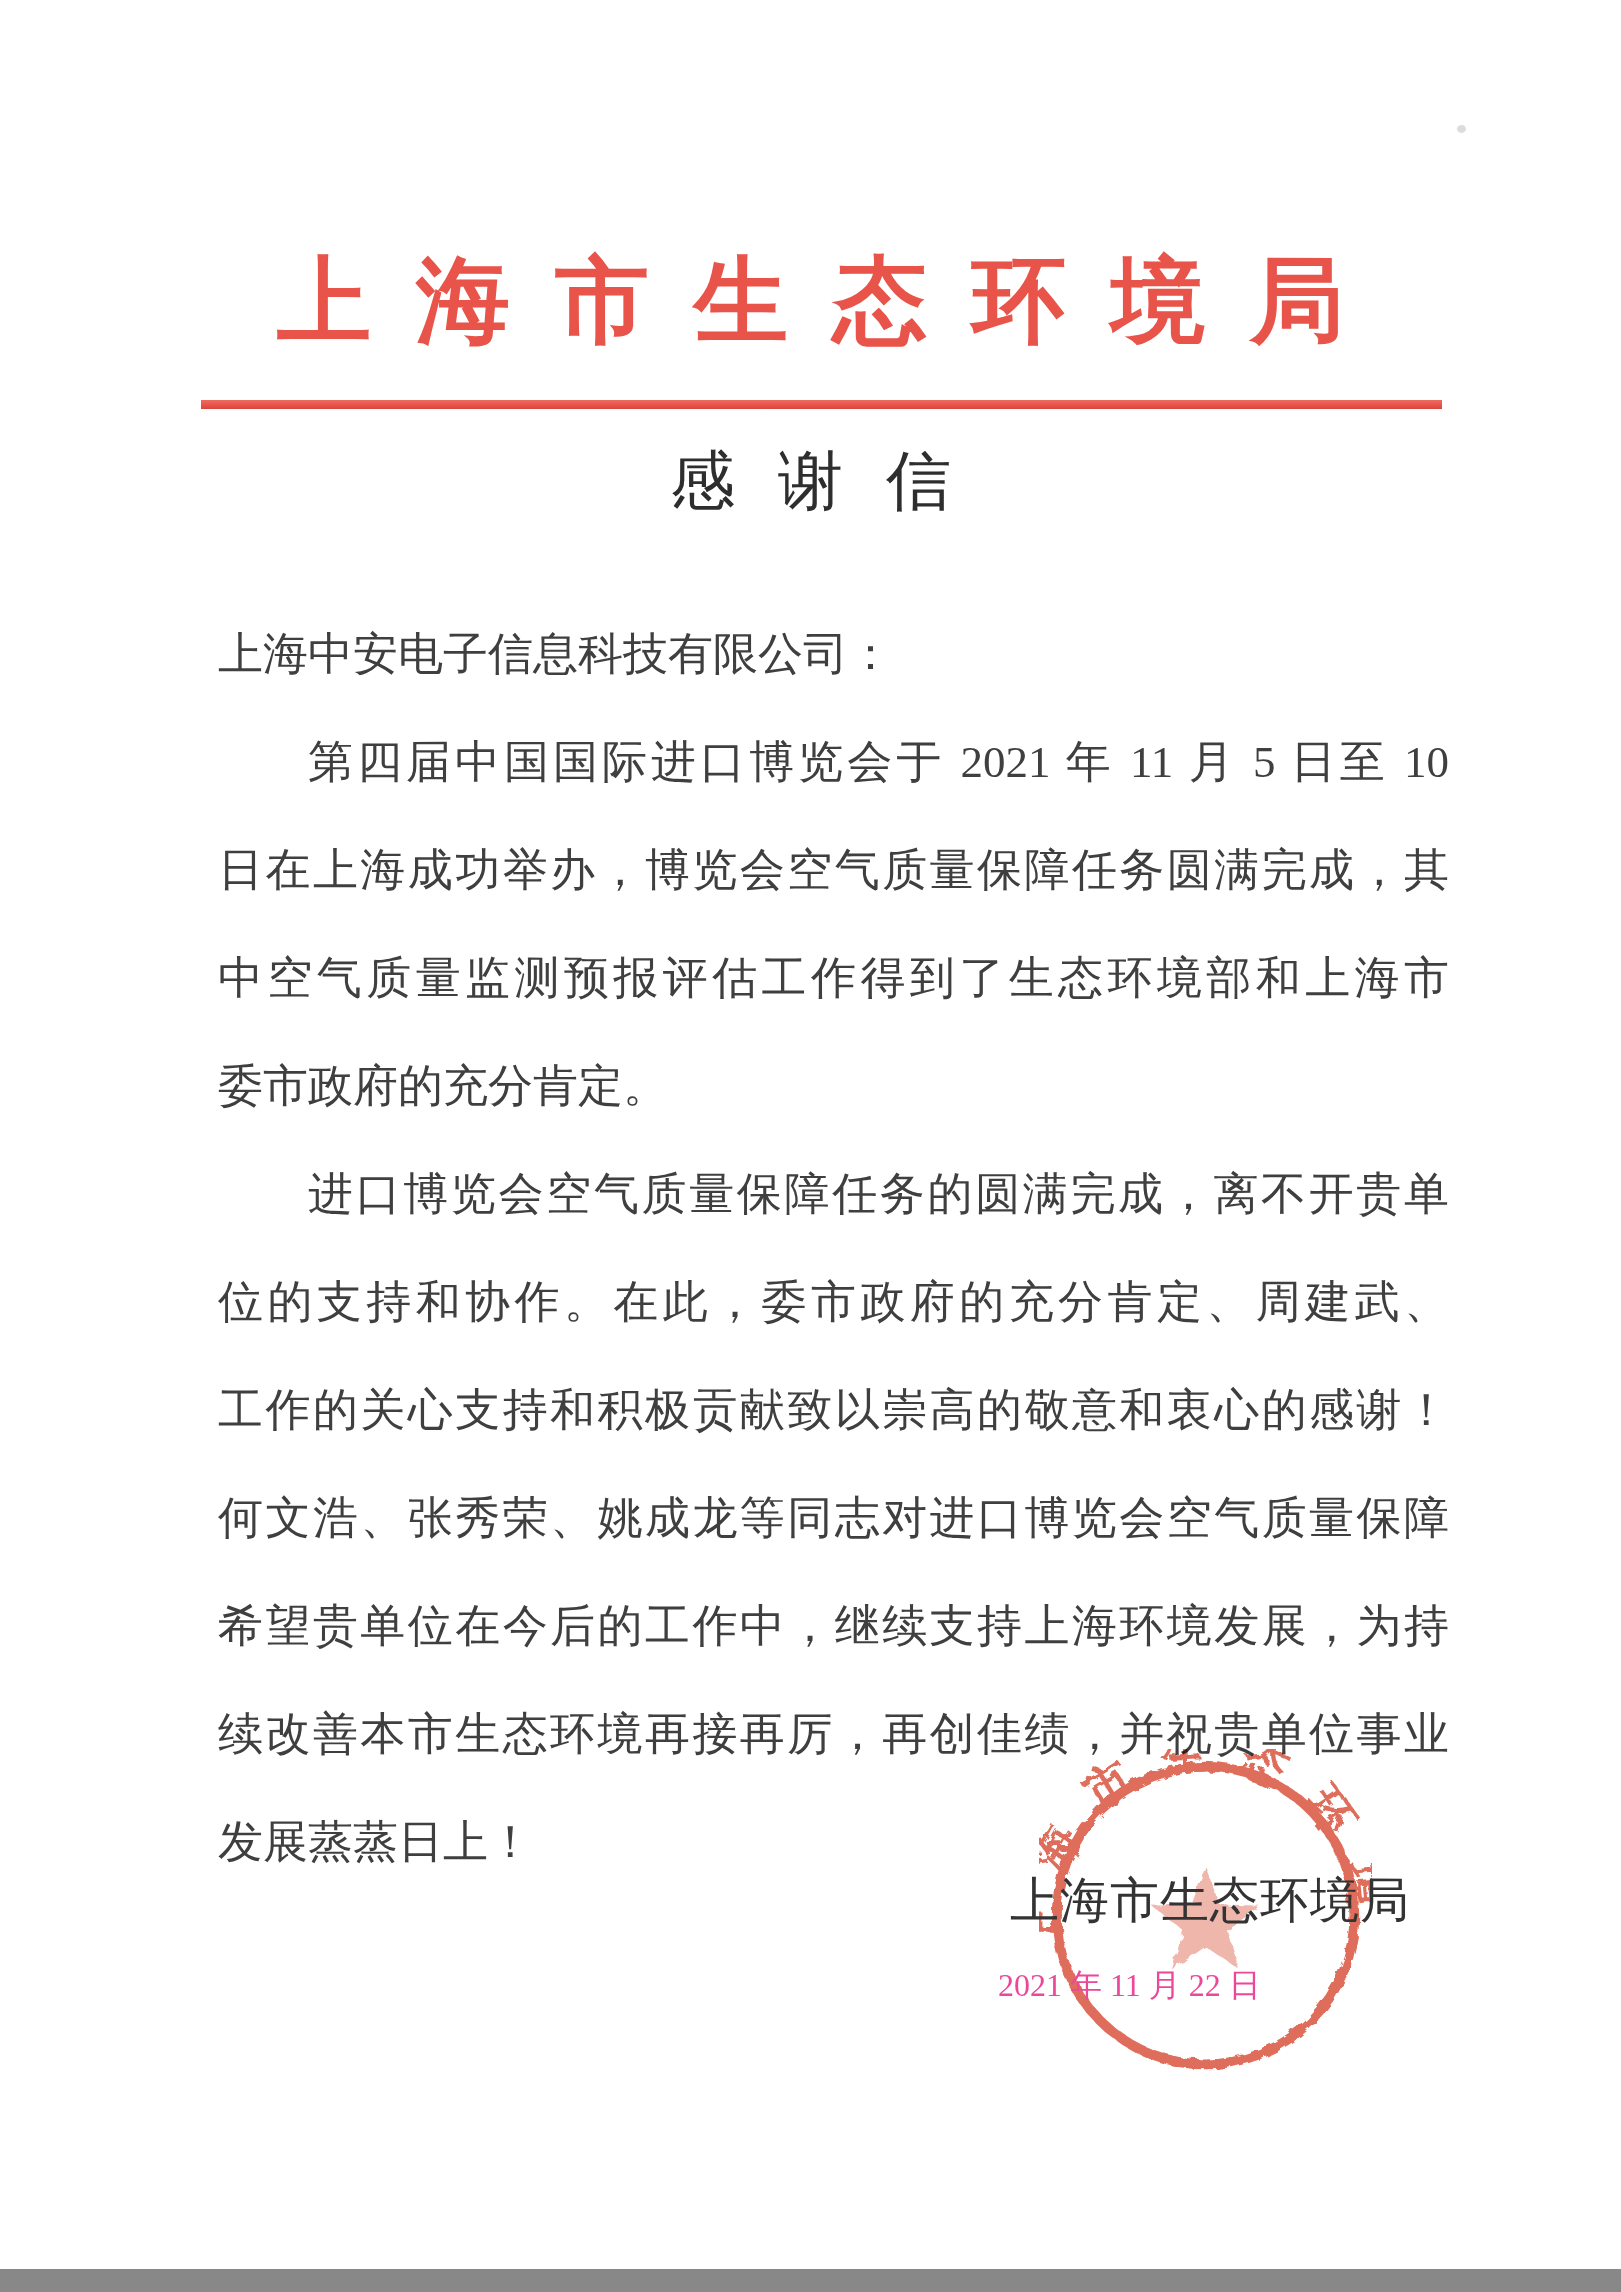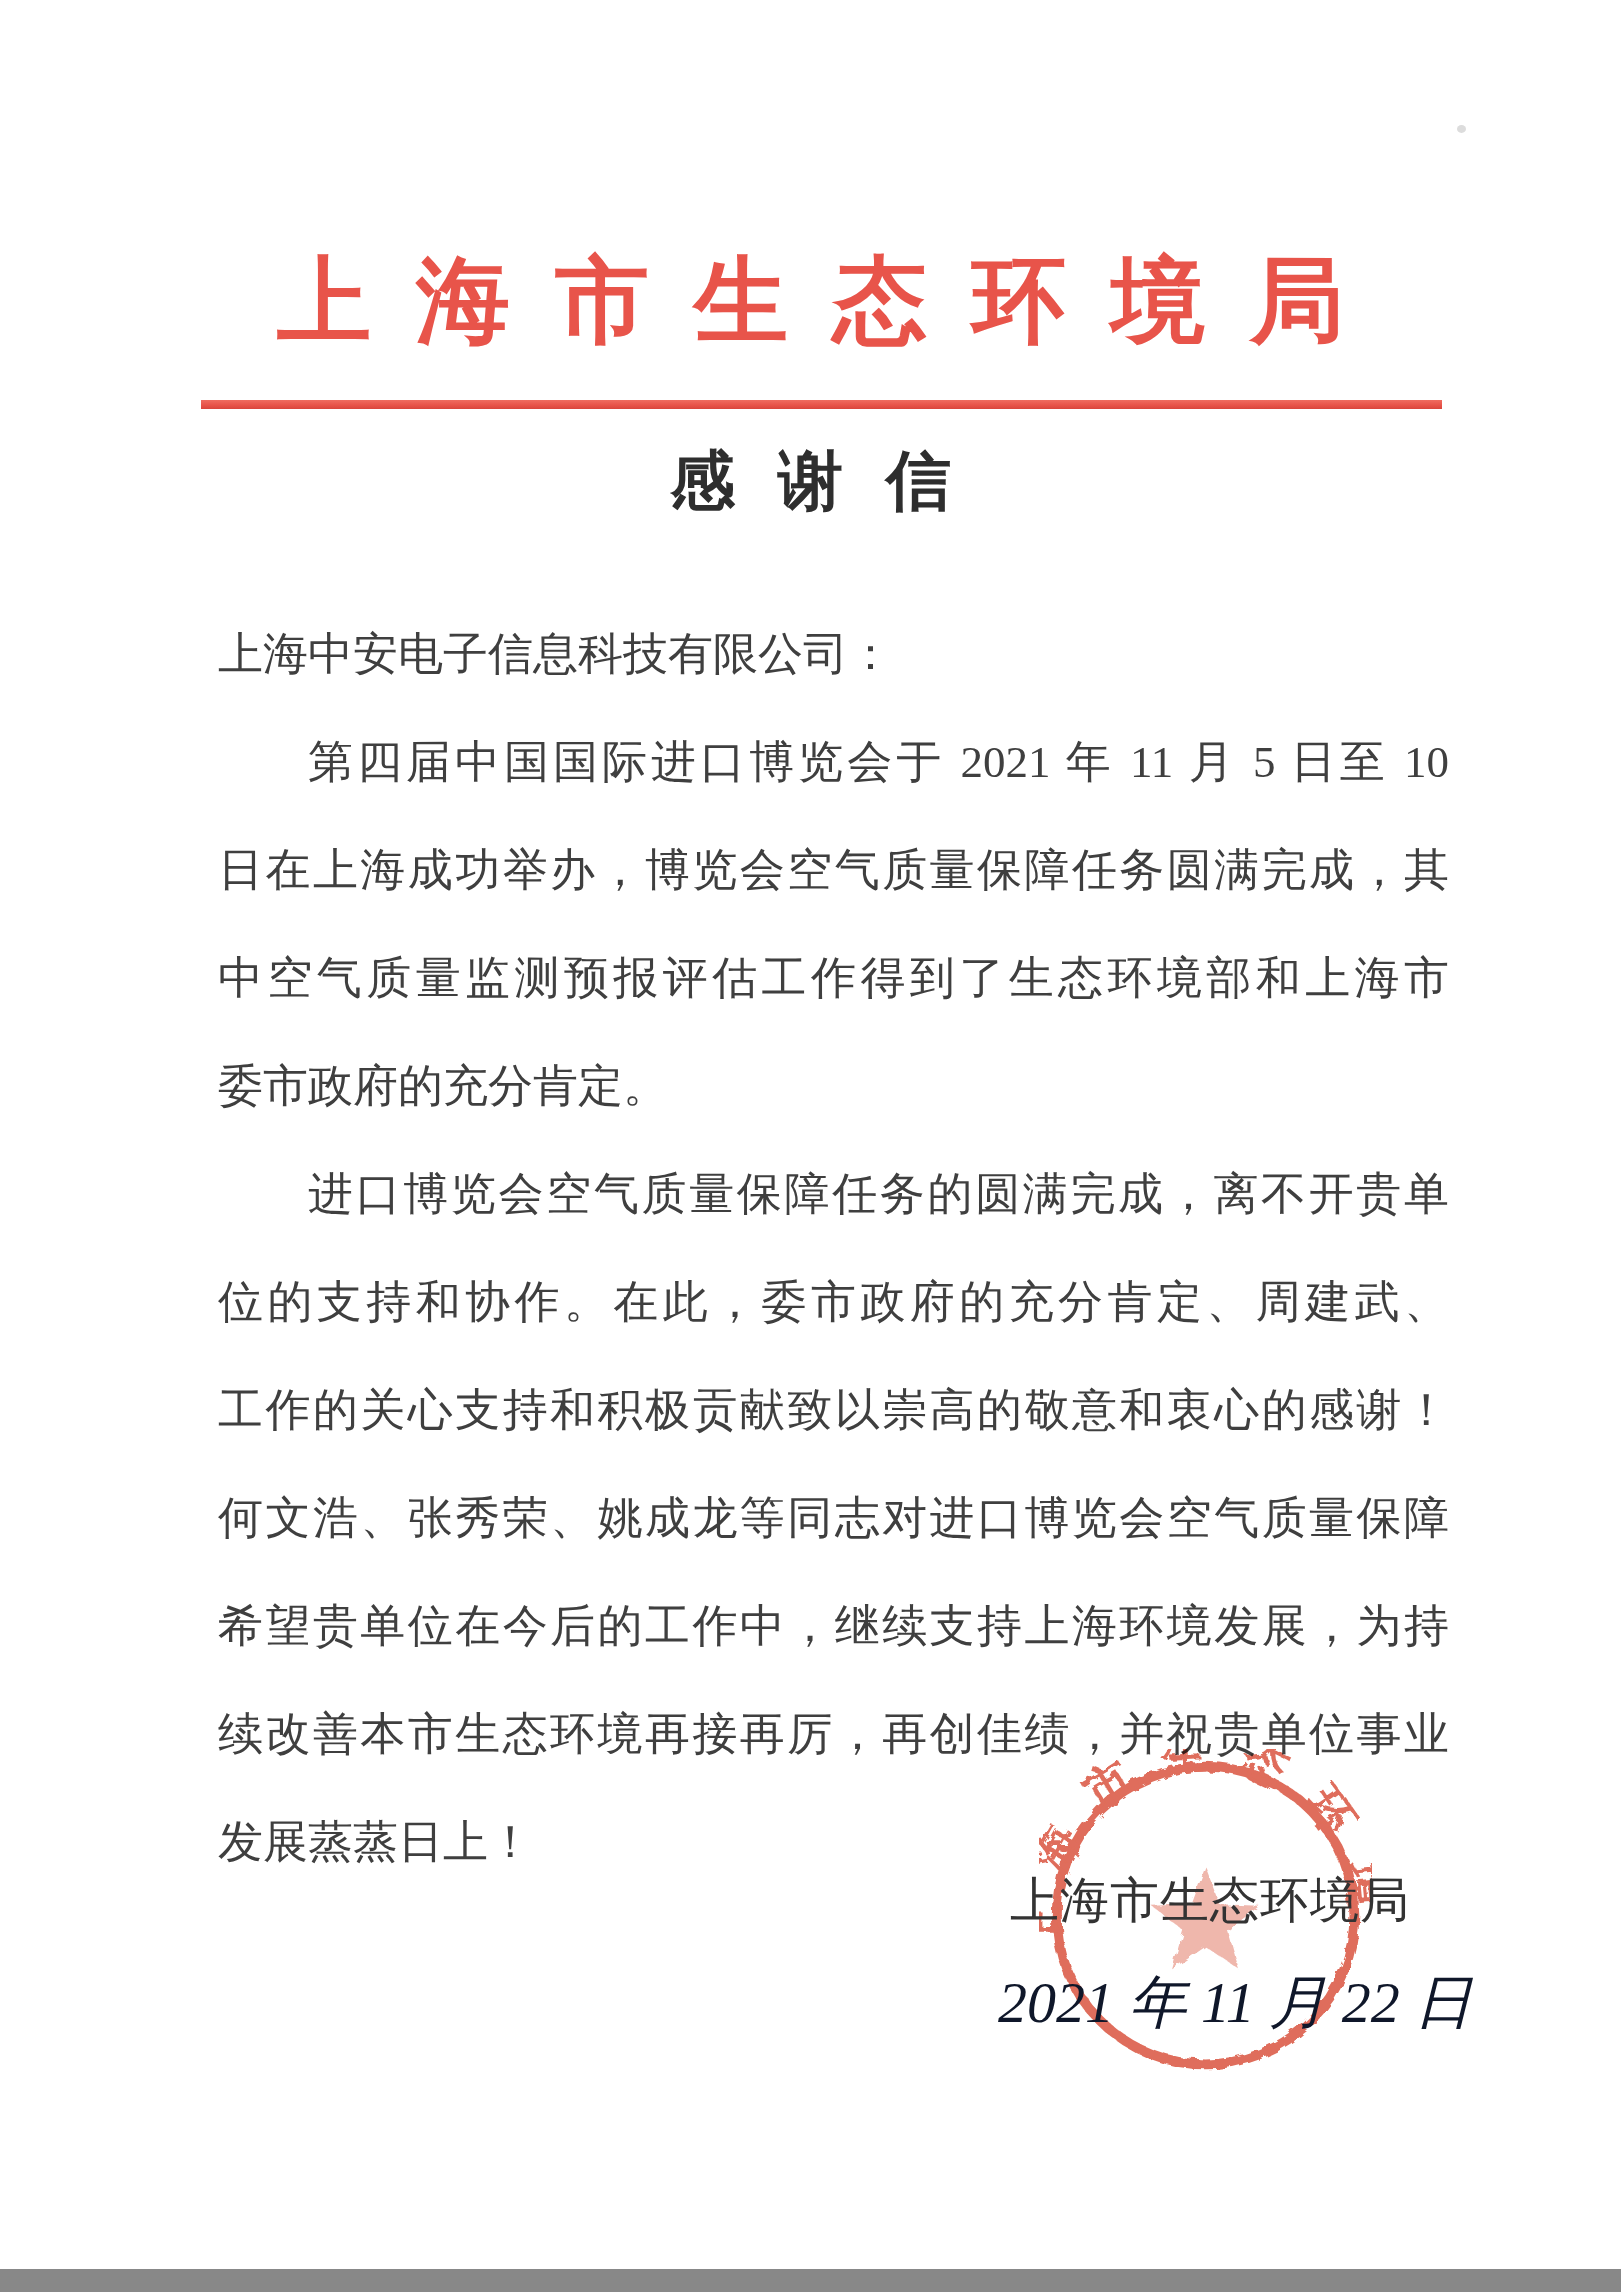--- a/index.html
+++ b/index.html
@@ -27,21 +27,21 @@
     white-space:nowrap;
   }
   .red-divider{
     position:absolute;left:201px;top:400px;
     width:1241px;height:8.8px;
     background:linear-gradient(to bottom,#ef6c60,var(--accent) 55%,#d9453c);
   }
   .letter-title{
     position:absolute;top:439px;left:0;width:1621px;margin:0;
     text-align:center;
-    font-size:65px;font-weight:bold;
+    font-size:65px;font-weight:normal;
     letter-spacing:43px;padding-left:43px;box-sizing:border-box;
     color:#2e2e2e;
     line-height:1.3;
     white-space:nowrap;
   }
   
   .body-text{
     position:absolute;left:218px;top:600px;width:1231px;
     font-size:45px;line-height:108px;color:var(--ink);
   }
@@ -50,23 +50,22 @@
   .indent{text-indent:90px;}
   .salutation{text-align:left;}
   
   .signature{
     position:absolute;left:1010px;top:1868px;
     font-size:49px;color:#333333;letter-spacing:1px;
     white-space:nowrap;
   }
   .date{
     position:absolute;left:998px;top:1964px;
-    font-size:58px;color:#0f172a;letter-spacing:0px;
+    font-size:32px;color:#ec4899;letter-spacing:0px;
     white-space:nowrap;
-    font-style:italic;
   }
   
   .seal{
     position:absolute;left:1039px;top:1749px;
     width:333px;height:333px;
     mix-blend-mode:multiply;
     opacity:.92;
   }
   .seal circle{stroke:var(--seal);}
   .seal text{fill:var(--seal);}

